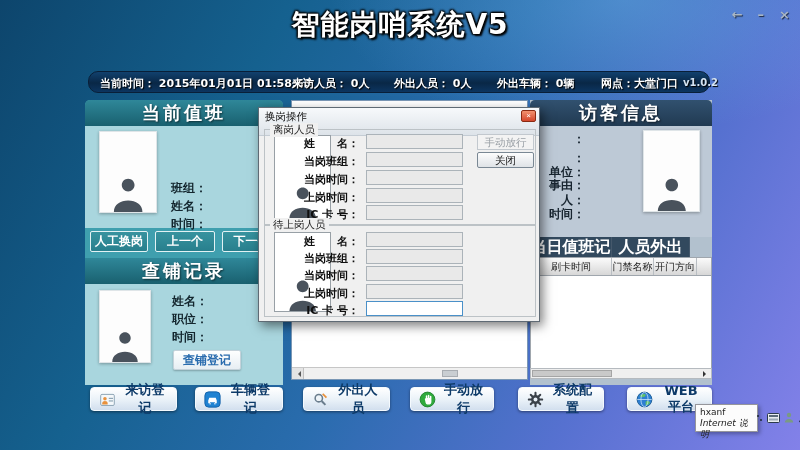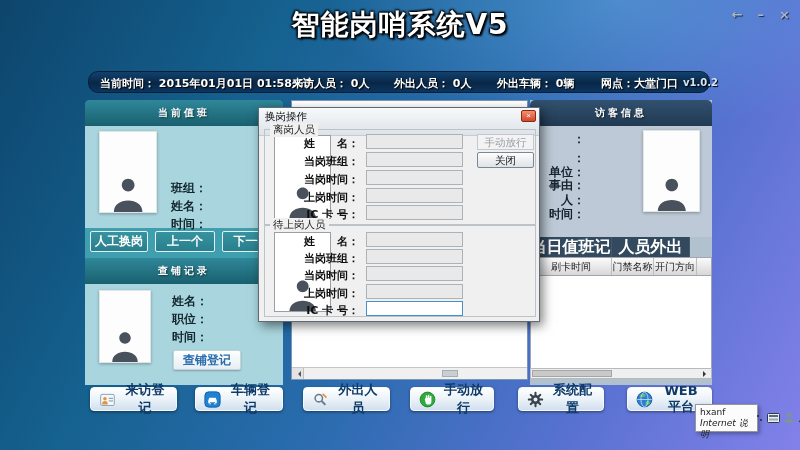--- a/index.html
+++ b/index.html
@@ -18,21 +18,21 @@
   .win-controls span{cursor:default;}
   
   .status-bar{left:88px;top:71px;width:622px;height:22px;border-radius:10px;
     background:linear-gradient(#11416e,#092746 55%,#0c3560);border:1px solid #091f38;
     color:#fff;font-size:11px;font-weight:bold;}
   .status-item{position:absolute;top:4px;white-space:nowrap;text-shadow:1px 1px 1px #000;}
   .status-version{position:absolute;top:5px;left:594px;font-size:10px;color:#d5e4f2;text-shadow:1px 1px 1px #000;}
   
   .teal-col{left:85px;top:100px;width:198px;height:285px;background:#3f9fae;border-radius:5px 5px 0 0;}
   .panel-header{position:absolute;left:0;width:100%;height:26px;line-height:26px;text-align:center;color:#fff;
-    font-size:10px;font-weight:bold;letter-spacing:3px;text-shadow:1px 1px 2px rgba(0,0,0,.55);}
+    font-size:18px;font-weight:bold;letter-spacing:3px;text-shadow:1px 1px 2px rgba(0,0,0,.55);}
   .hdr-teal{background:linear-gradient(#2f8799,#19606f);}
   .body-teal{position:absolute;left:0;width:100%;background:#a9d6de;}
   .photo-card{position:absolute;background:#fdfdfd;border:1px solid #dfe5e8;box-shadow:0 1px 3px rgba(0,0,0,.3);
     display:flex;align-items:flex-end;justify-content:center;}
   .photo-card svg{width:72%;display:block;}
   .fld{position:absolute;font-size:12px;font-weight:bold;color:#13262e;white-space:nowrap;}
   .teal-btn{position:absolute;height:21px;background:linear-gradient(#37939f,#287f8d);
     border:1px solid #e2f2f4;border-radius:2px;color:#fff;font-size:12px;font-weight:bold;text-align:center;line-height:19px;
     font-family:inherit;}
   .light-btn{position:absolute;height:20px;background:linear-gradient(#feffff,#e7eef3);

